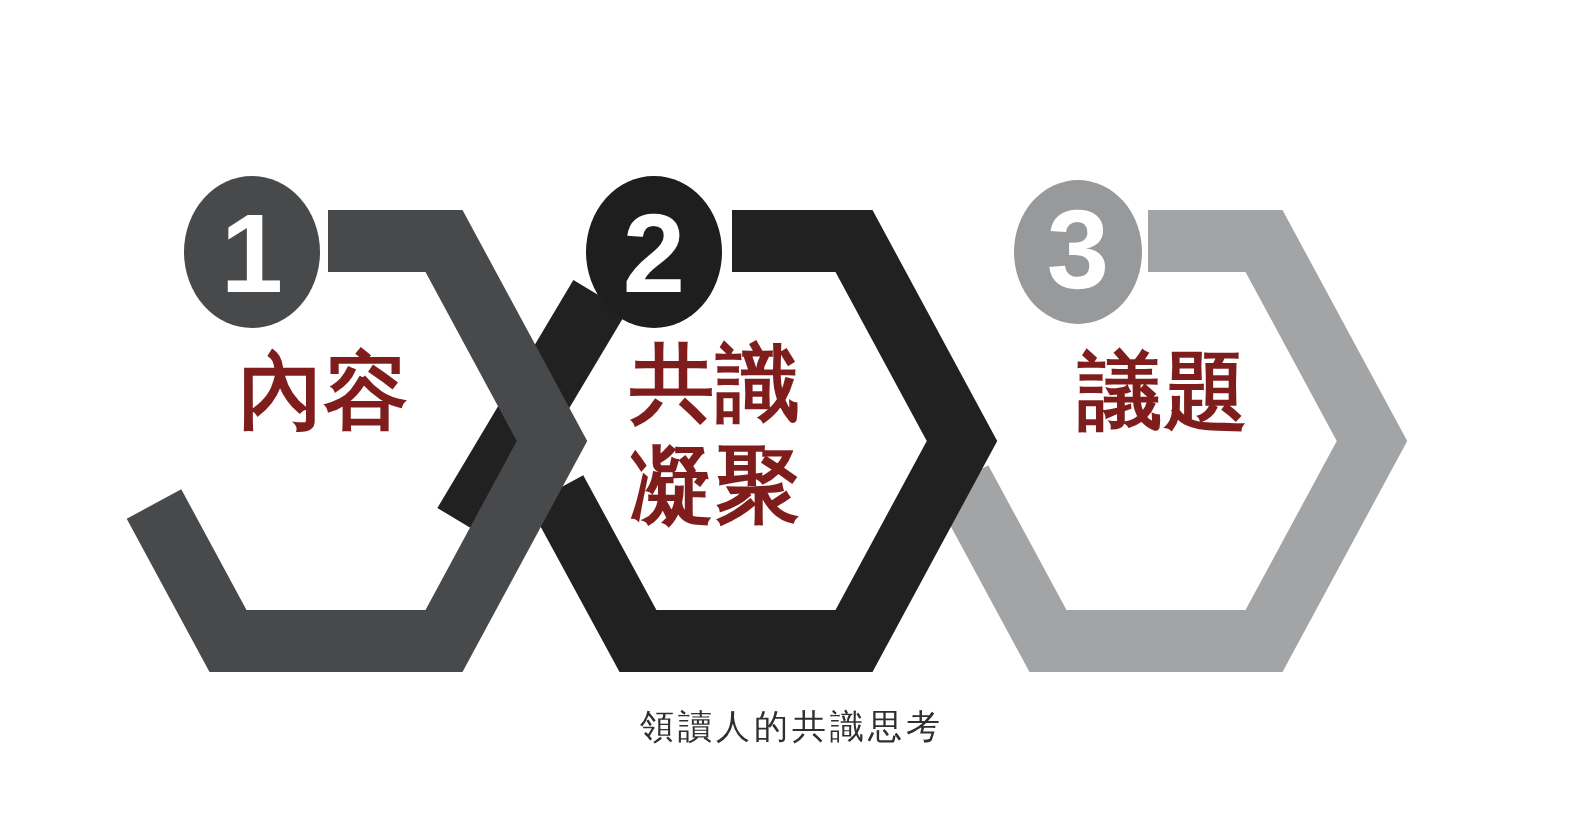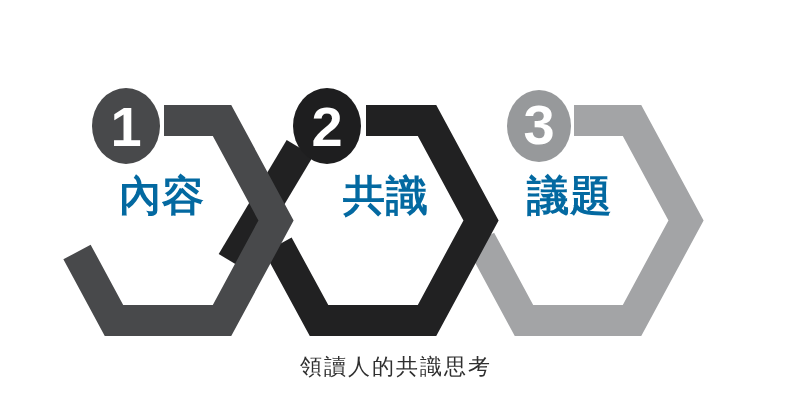--- a/index.html
+++ b/index.html
@@ -2,24 +2,24 @@
 <html><head>
 <meta charset="utf-8">
 <style>
   html,body{margin:0;padding:0;background:#ffffff;}
   #canvas{position:relative;width:792px;height:418px;background:#ffffff;overflow:hidden;
           font-family:"Liberation Sans",sans-serif;}
   #hex-svg{position:absolute;left:0;top:0;}
   .ring{fill:none;stroke-width:31;stroke-linejoin:miter;stroke-linecap:butt;}
   .num{font-family:"Liberation Sans",sans-serif;font-weight:bold;font-size:56px;}
   .step-title{position:absolute;top:170px;width:140px;text-align:center;
-              font-size:42px;line-height:51px;font-weight:600;color:#0369a1;
+              font-size:42px;line-height:51px;font-weight:600;color:#7f1d1d;
               letter-spacing:1px;white-space:nowrap;}
   .caption{position:absolute;left:0;top:352px;width:792px;text-align:center;
-           font-size:22px;font-weight:500;color:#2f2f2f;letter-spacing:2px;}
+           font-size:17px;font-weight:500;color:#2f2f2f;letter-spacing:2px;}
 </style>
 </head>
 <body>
 
 <div id="canvas">
 
   <svg id="hex-svg" width="792" height="418" viewBox="0 0 792 418">
 
     <path class="ring" d="M574,120.5 L632,120.5 L686,220.5 L632,320.5 L524,320.5 L480.5,240" stroke="#a3a4a6"></path>
 
@@ -34,23 +34,24 @@
 
     <text class="num" x="126" y="146" text-anchor="middle" fill="#ffffff">1</text>
     <text class="num" x="327" y="146" text-anchor="middle" fill="#ffffff">2</text>
     <text class="num" x="539" y="144" text-anchor="middle" fill="#ffffff">3</text>
   </svg>
 
   <div class="step-title" style="left:92px;">
     <div>內容</div>
   </div>
 
-  <div class="step-title" style="left:316px;">
+  <div class="step-title" style="left:288px;font-family:Liberation Mono, monospace;">
     <div>共識</div>
+    <div>凝聚</div>
   </div>
 
-  <div class="step-title" style="left:500px;">
+  <div class="step-title" style="left:512px;">
     <div>議題</div>
   </div>
 
   <div class="caption">領讀人的共識思考</div>
 
 </div>
 
 </body></html>

